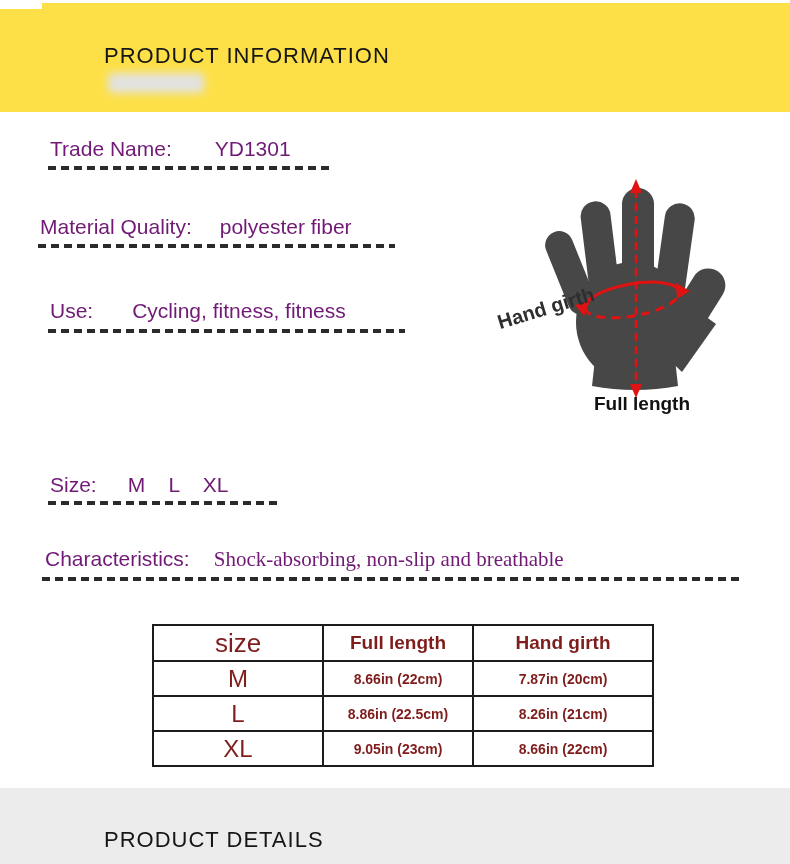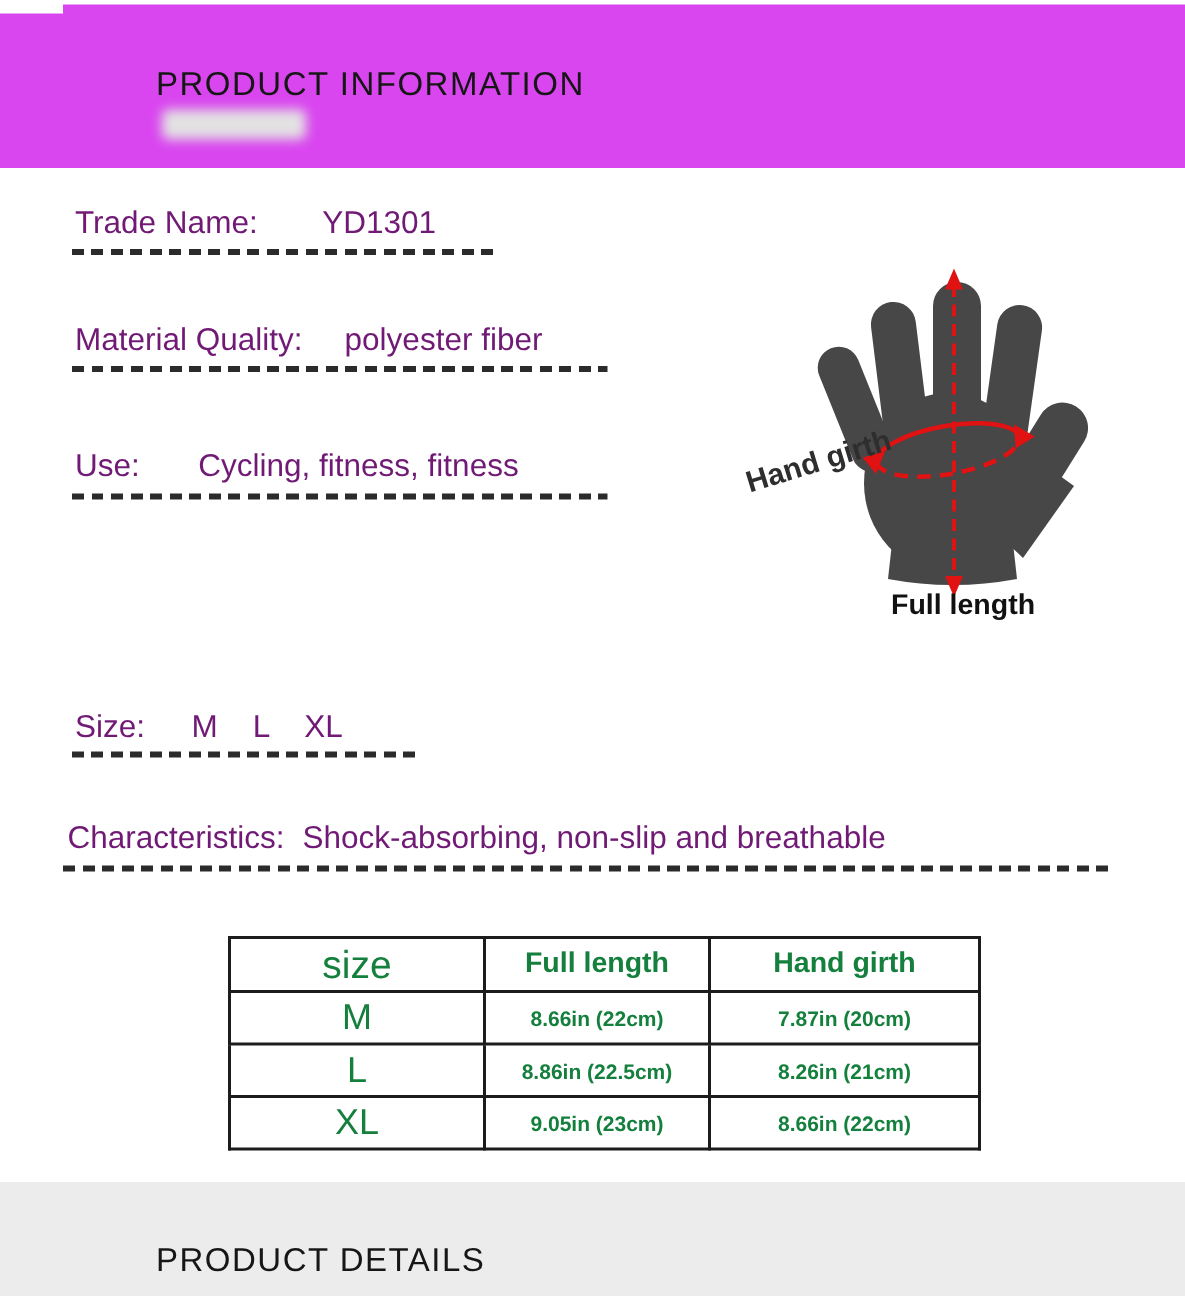--- a/index.html
+++ b/index.html
@@ -1,63 +1,63 @@
 <!DOCTYPE html>
 <html><head>
 <meta charset="utf-8">
 <style>
   html,body{margin:0;padding:0;background:#fff;}
   .page{
     position:relative;width:790px;height:864px;background:#ffffff;overflow:hidden;
     font-family:"Liberation Sans", sans-serif;color:#333;
   }
   
-  .banner-top{position:absolute;left:0;top:3px;width:790px;height:109px;background:#d946ef;}
+  .banner-top{position:absolute;left:0;top:3px;width:790px;height:109px;background:#fde047;}
   .banner-bottom{position:absolute;left:0;top:788px;width:790px;height:88px;background:#ececec;}
   .corner-notch{position:absolute;left:0;top:0;width:42px;height:9px;background:#ffffff;}
   .banner-title{
     position:absolute;left:104px;font-size:22px;letter-spacing:1px;color:#161616;
     white-space:nowrap;
   }
   .banner-top .banner-title{top:40px;}
   .banner-bottom .banner-title{top:39px;}
   .watermark{
     position:absolute;left:108px;top:70px;width:96px;height:20px;background:#e2e2e2;
     filter:blur(4px);border-radius:4px;
   }
   
   .field{position:absolute;display:flex;align-items:flex-start;white-space:nowrap;}
   .flabel,.fvalue{font-size:21px;color:#701a75;white-space:pre;}
   .dash{
     position:absolute;height:4px;
     background:repeating-linear-gradient(to right,#2b2b2b 0 8px,transparent 8px 13px);
   }
   .f0{left:50px;top:137px;} .f0 .fvalue{margin-left:43px;} .f0 .dash{left:-2px;top:29px;width:283px;}
-  .f1{left:50px;top:215px;text-align:right;} .f1 .fvalue{margin-left:28px;} .f1 .dash{left:-2px;top:29px;width:357px;}
+  .f1{left:40px;top:215px;text-align:right;} .f1 .fvalue{margin-left:28px;} .f1 .dash{left:-2px;top:29px;width:357px;}
   .f2{left:50px;top:299px;} .f2 .fvalue{margin-left:39px;} .f2 .dash{left:-2px;top:30px;width:357px;}
   .f3{left:48px;top:387px;} .f3 .fvalue{margin-left:24px;} .f3 .dash{left:-4px;top:32px;width:431px;}
   .f4{left:50px;top:473px;} .f4 .fvalue{margin-left:31px;} .f4 .dash{left:-2px;top:28px;width:230px;}
-  .f5{left:45px;top:547px;} .f5 .fvalue{margin-left:12px;} .f5 .dash{left:-3px;top:30px;width:701px;}
+  .f5{left:45px;top:547px;} .f5 .fvalue{margin-left:24px;font-family:Liberation Serif, serif;} .f5 .dash{left:-3px;top:30px;width:701px;}
   
   .glove-svg{position:absolute;left:480px;top:172px;width:300px;height:250px;}
   .hand-girth-label{
     position:absolute;left:496px;top:297px;font-size:20px;font-weight:600;color:#2e2e2e;
     transform:rotate(-17deg);white-space:nowrap;
   }
   .full-length-label{
     position:absolute;left:594px;top:393px;font-size:19px;font-weight:600;color:#111;
     white-space:nowrap;
   }
   
   .size-table{
     position:absolute;left:152px;top:624px;border-collapse:collapse;table-layout:fixed;
   }
   .size-table td{
     border:2px solid #1c1c1c;text-align:center;vertical-align:middle;padding:0;
-    color:#15803d;white-space:nowrap;
+    color:#7f1d1d;white-space:nowrap;
   }
   .col-size{width:170px;} .col-fl{width:150px;} .col-hg{width:180px;}
   .row-head td{height:34px;} .row-data td{height:33px;}
   .cell-size-head{font-size:26px;}
   .cell-head{font-size:19px;font-weight:600;}
   .cell-size{font-size:24px;}
   .cell-val{font-size:14px;font-weight:600;}
 </style>
 </head>
 <body>

